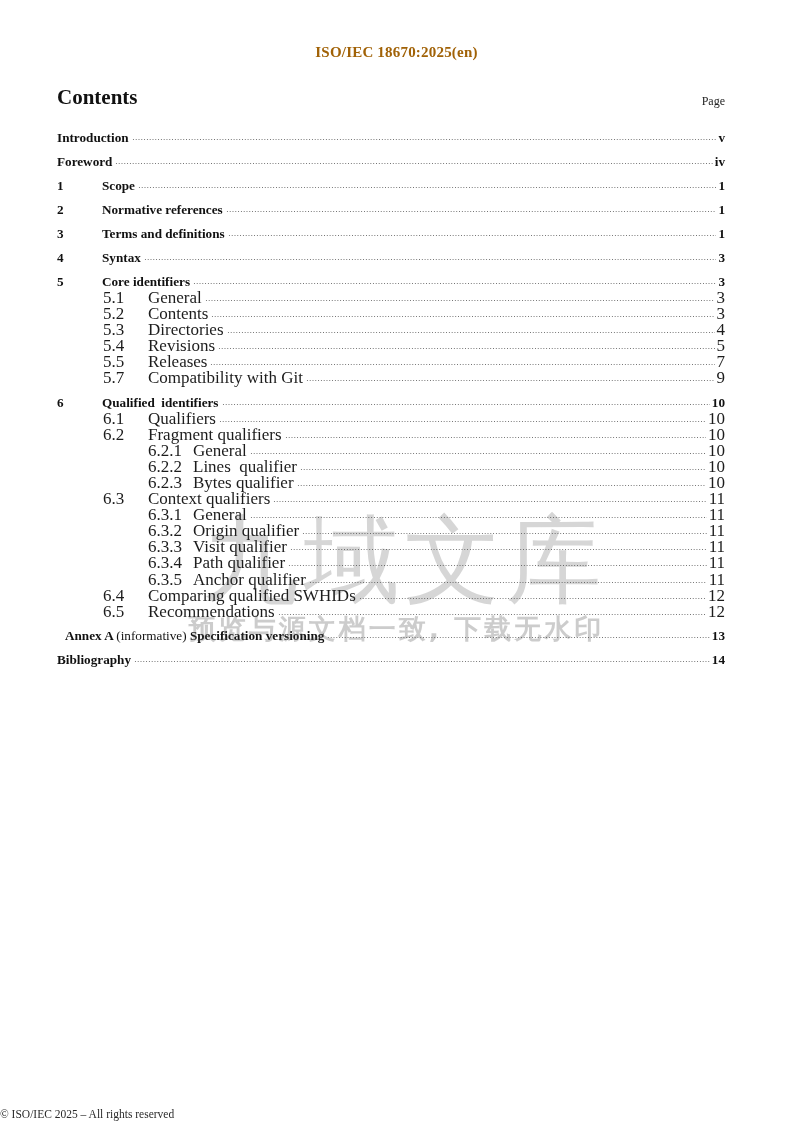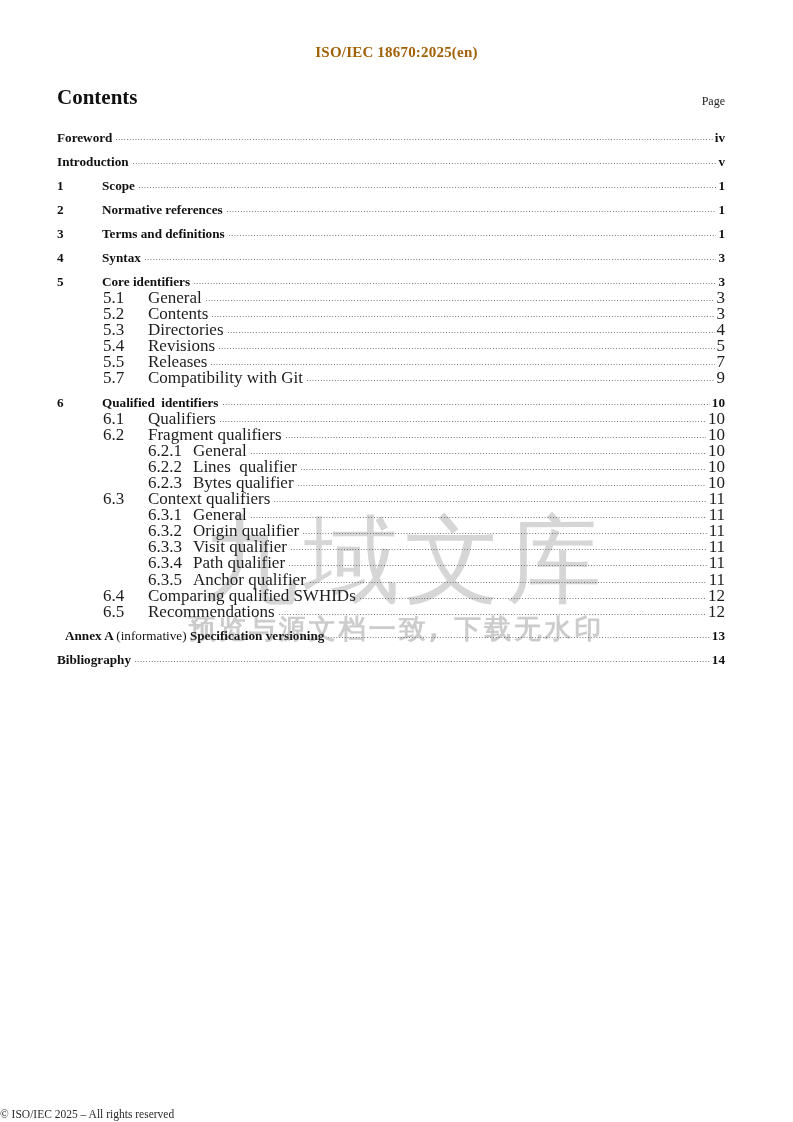--- a/index.html
+++ b/index.html
@@ -120,28 +120,28 @@
   <div class="doc-header">ISO/IEC 18670:2025(en)</div>
 
   <div class="content">
     <div class="heading-row">
       <div class="contents-title">Contents</div>
       <div class="page-label">Page</div>
     </div>
 
     <div id="toc-list">
         <div class="row lvl0 bold">
+          <span class="title">Introduction</span>
+          <span class="leader"></span>
+          <span class="pg">v</span>
+        </div>
+        <div class="row lvl0 bold">
           <span class="title">Foreword</span>
           <span class="leader"></span>
           <span class="pg">iv</span>
-        </div>
-        <div class="row lvl0 bold">
-          <span class="title">Introduction</span>
-          <span class="leader"></span>
-          <span class="pg">v</span>
         </div>
         <div class="row lvl1 bold">
           <span class="num">1</span>
           <span class="title">Scope</span>
           <span class="leader"></span>
           <span class="pg">1</span>
         </div>
         <div class="row lvl1 bold">
           <span class="num">2</span>
           <span class="title">Normative references</span>

